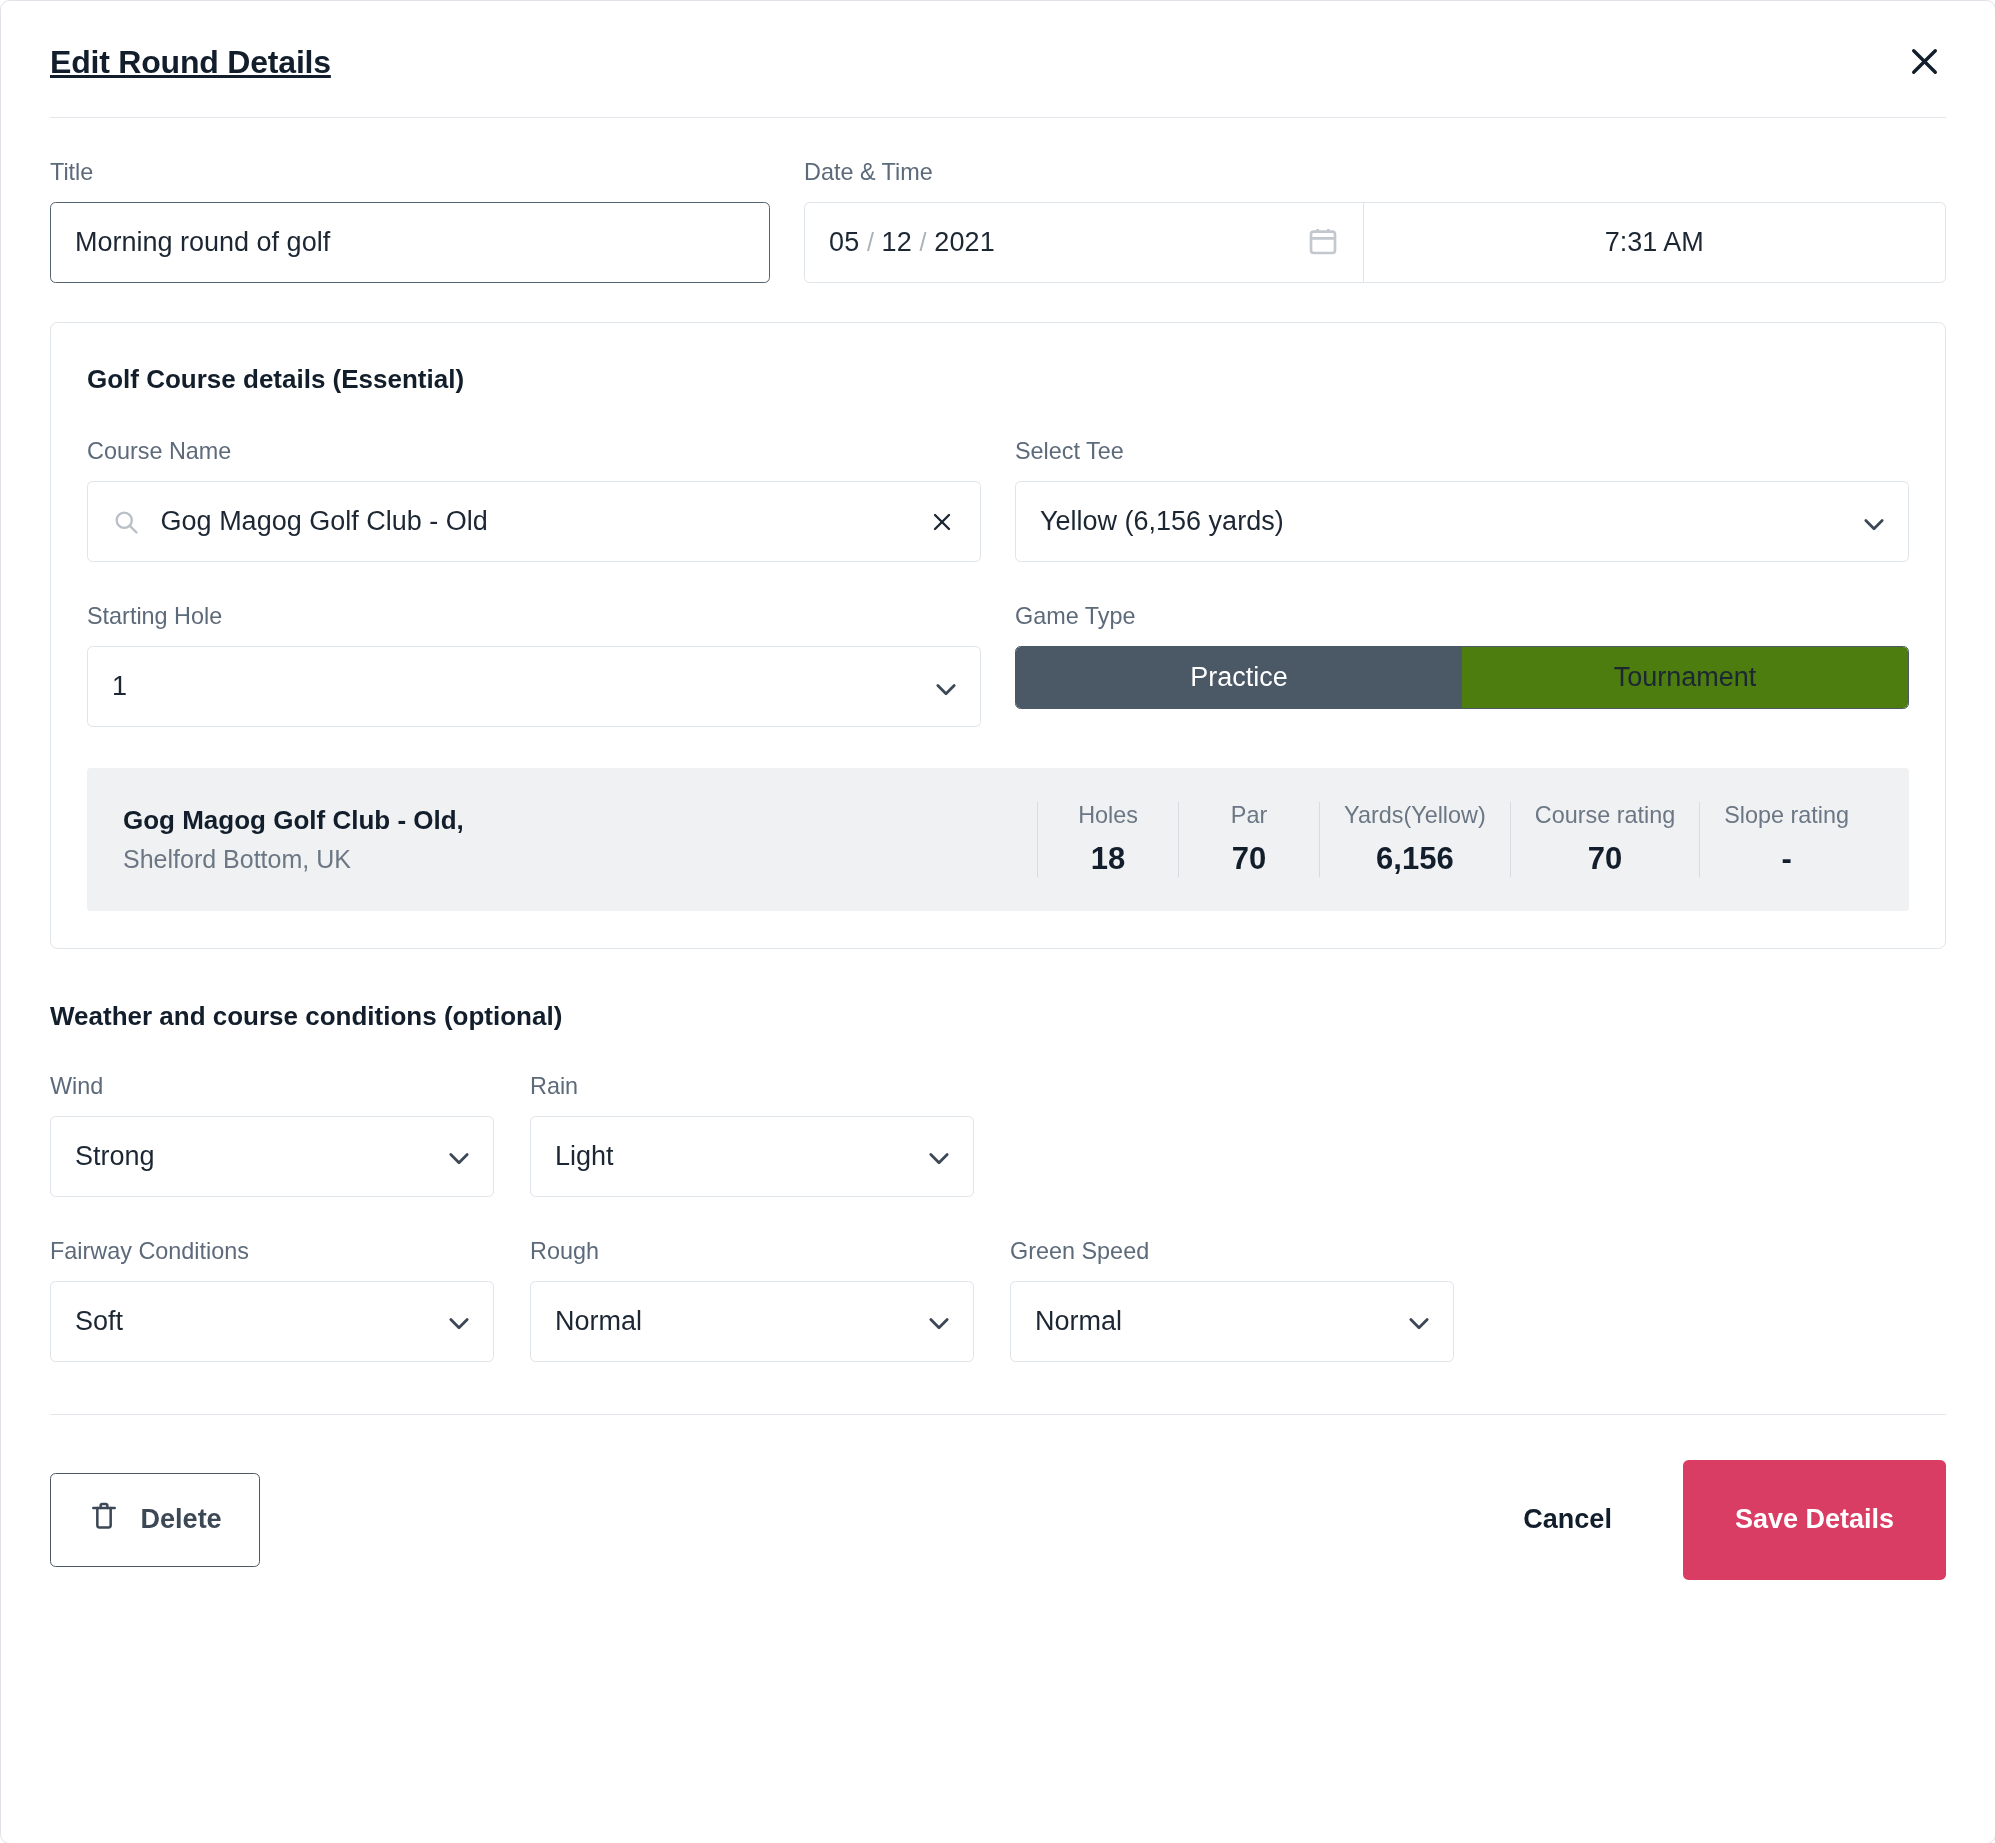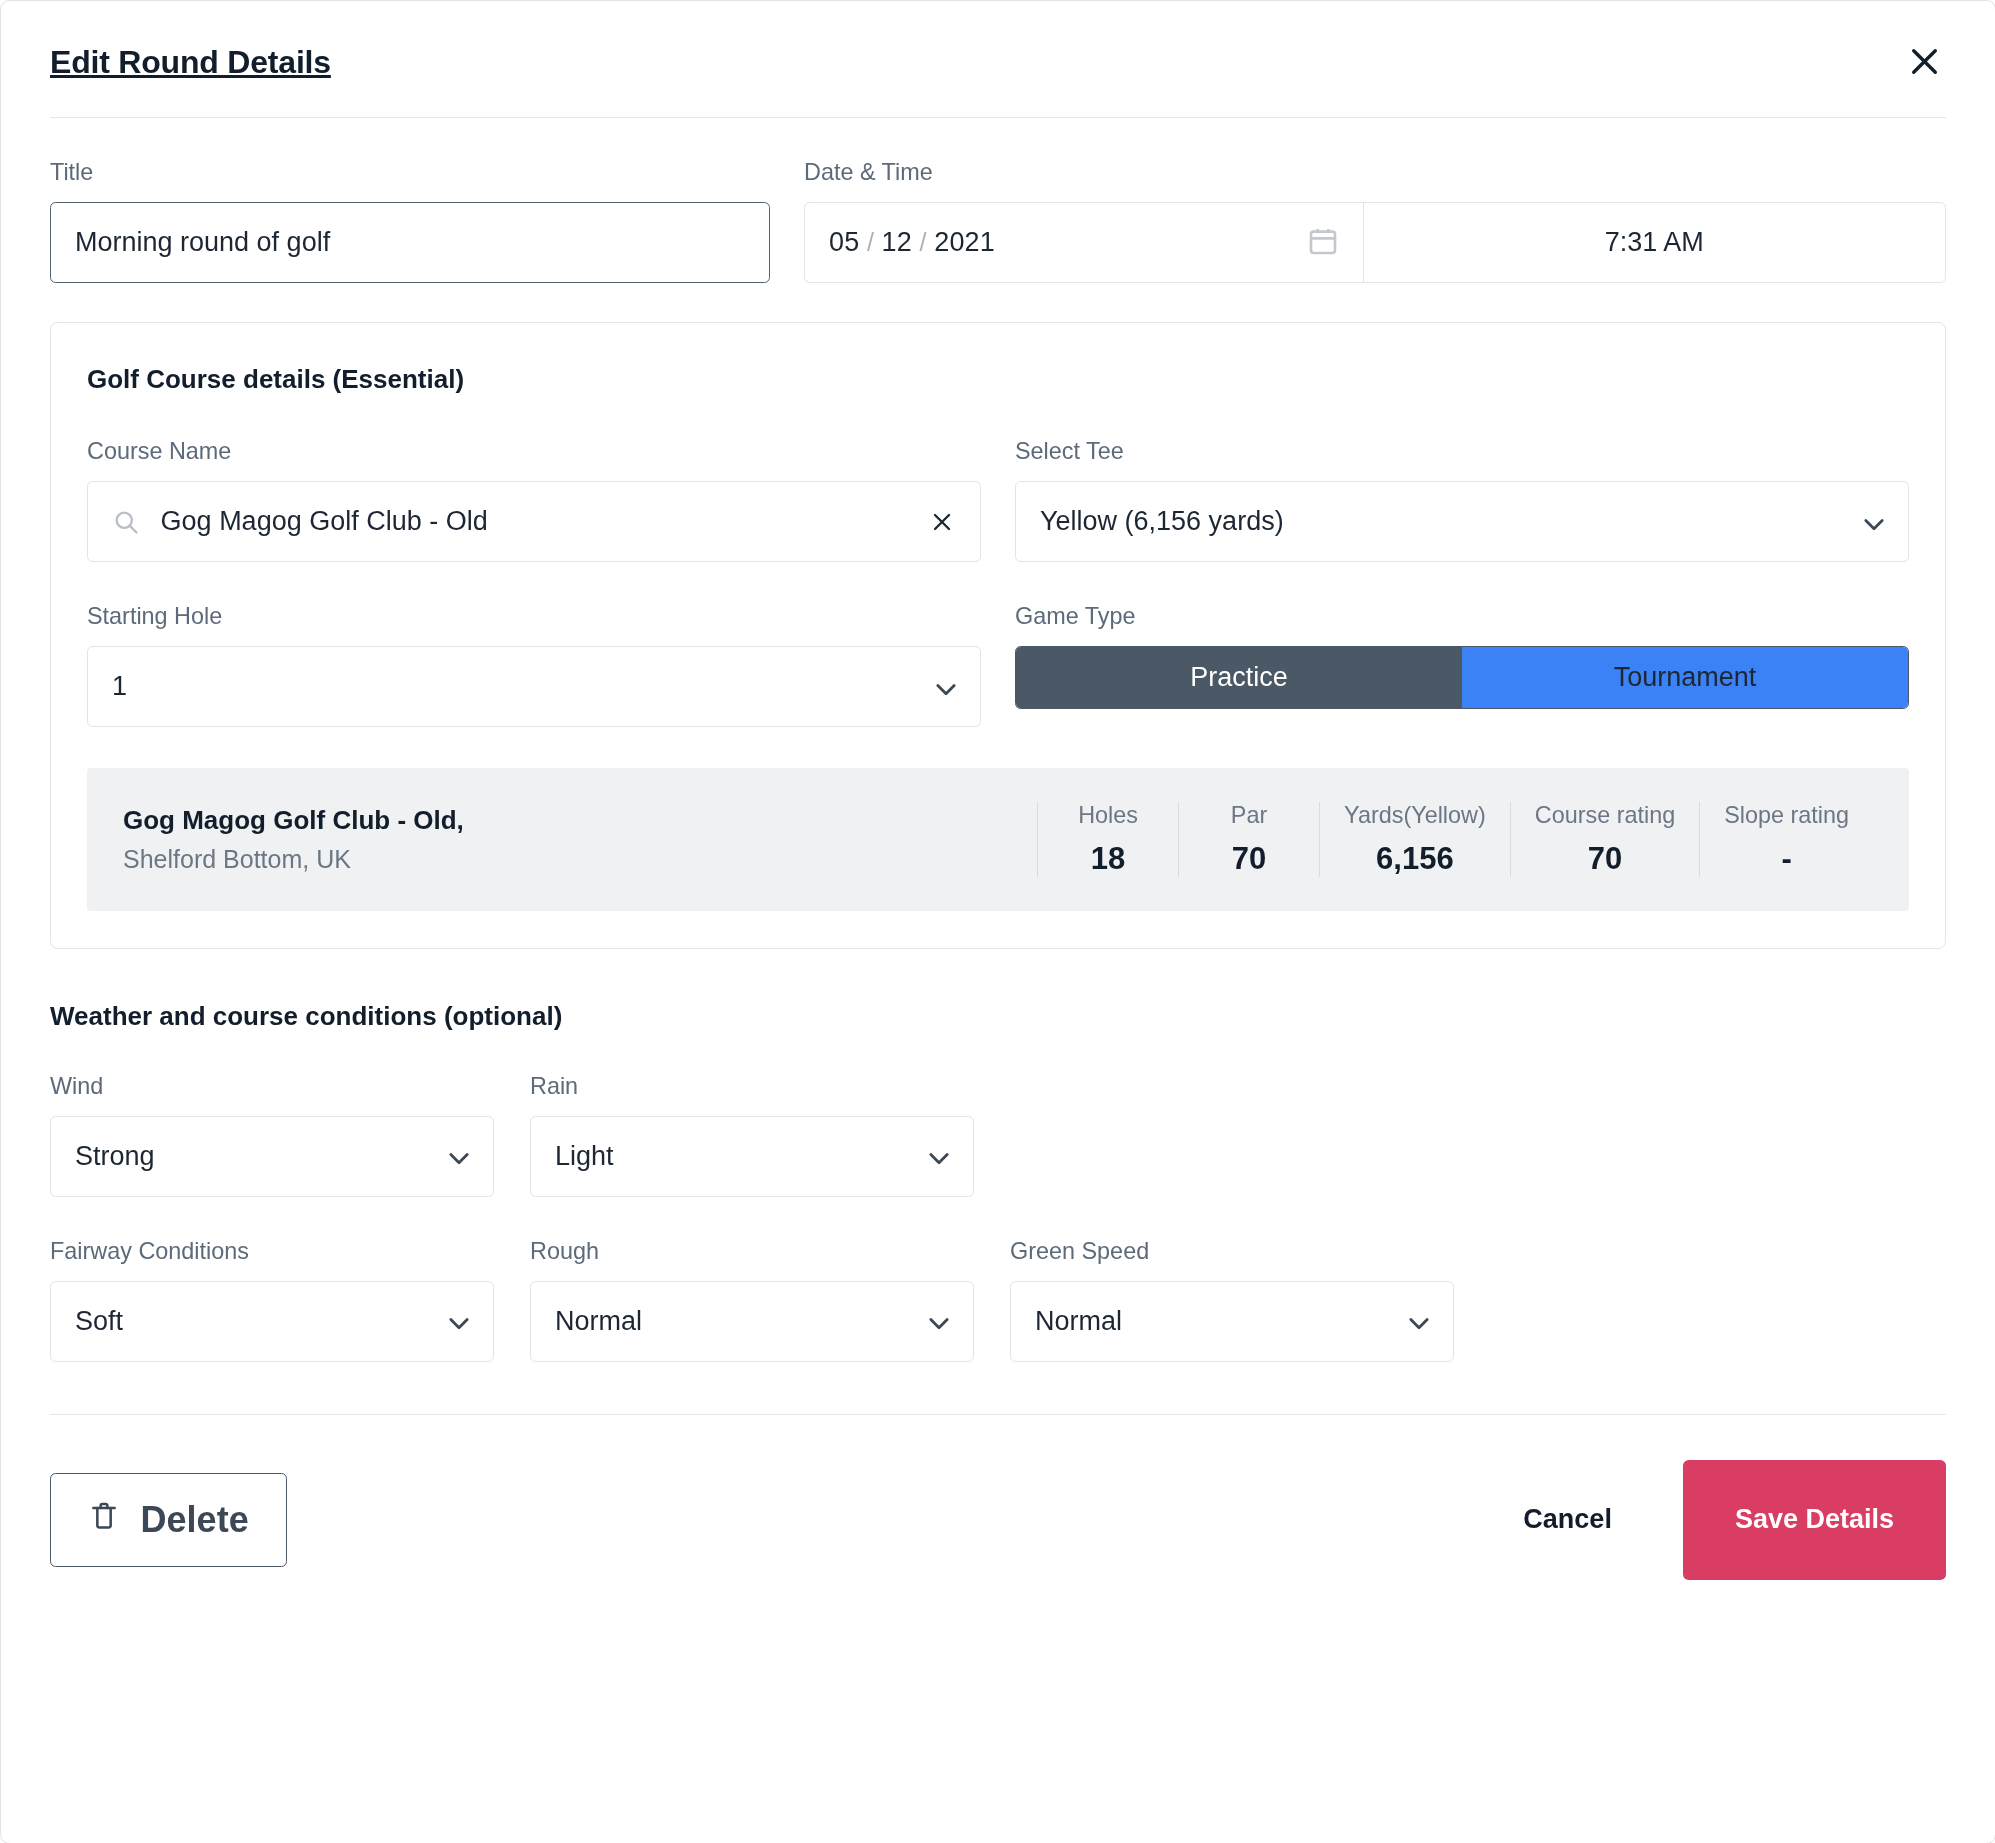--- a/index.html
+++ b/index.html
@@ -188,21 +188,21 @@
     border-radius: 5.6px;
     overflow: hidden;
   }
   .toggle-seg {
     flex: 1 1 50%;
     display: flex;
     align-items: center;
     justify-content: center;
     font-size: 27px;
     cursor: pointer;
-    background: #3b82f6;
+    background: #4d7c0f;
     color: #1c2733;
   }
   .toggle-seg.active {
     background: #4b5865;
     color: #ffffff;
   }
 
   
   .stats-strip {
     margin-top: 41px;
@@ -281,21 +281,21 @@
     display: flex;
     align-items: center;
     justify-content: center;
     gap: 20.6px;
     height: 94px;
     padding: 0 37px;
     border: 0.9px solid #4b5865;
     border-radius: 5.6px;
     background: #fff;
     cursor: pointer;
-    font-size: 36px;
+    font-size: 27px;
     color: #3c4856;
     font-weight: 700;
     font-family: "Liberation Sans", sans-serif;
   }
   .footer-spacer { flex: 1 1 auto; }
   .cancel-btn {
     background: none;
     border: none;
     font-size: 27px;
     font-weight: 700;

